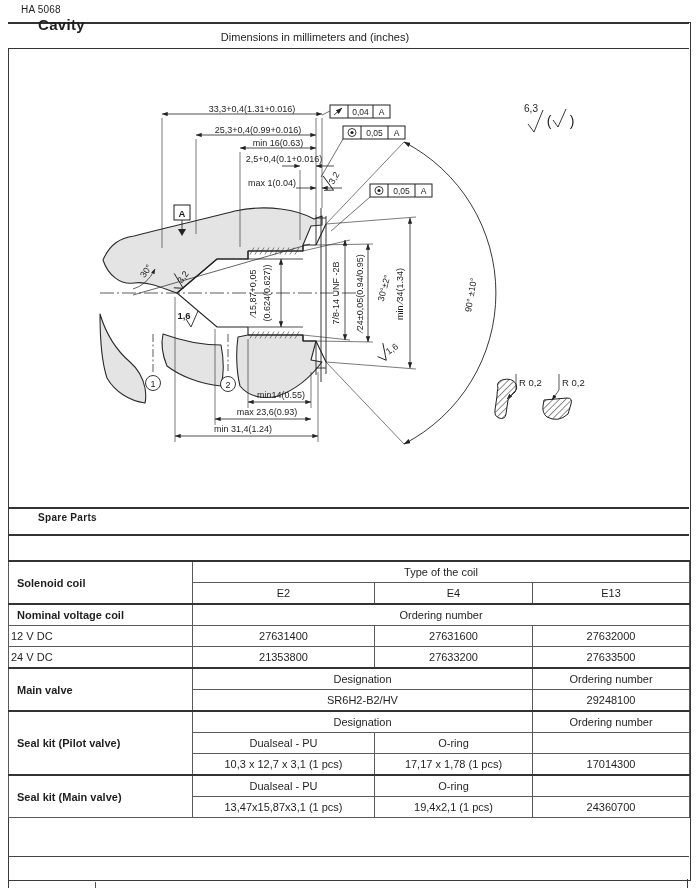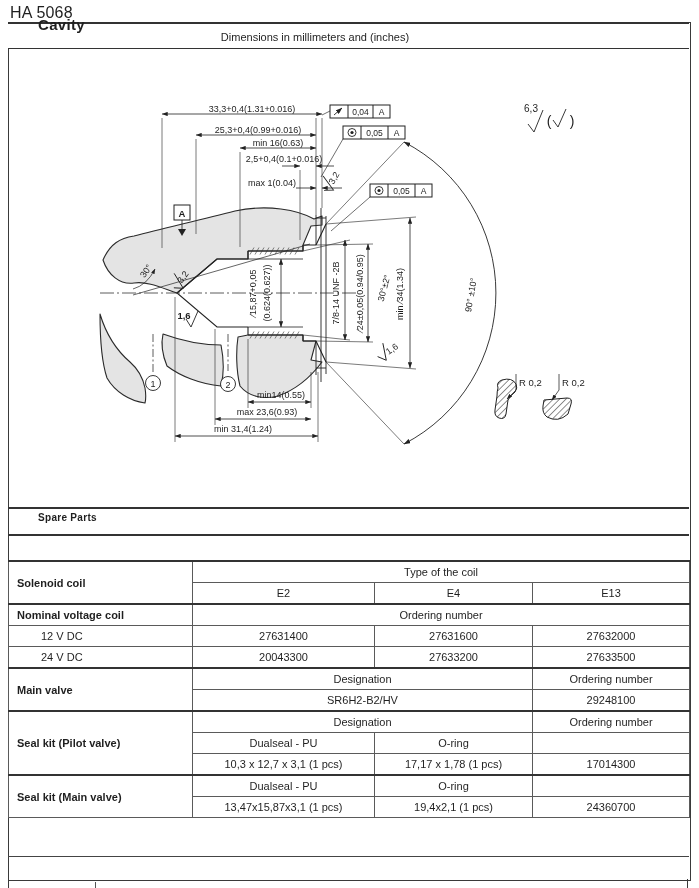--- a/index.html
+++ b/index.html
@@ -1,37 +1,37 @@
 <!DOCTYPE html>
 <html><head>
 <meta charset="utf-8">
 <style>
   html,body{margin:0;padding:0;background:#ffffff;}
   body{width:699px;height:888px;position:relative;font-family:"Liberation Sans",sans-serif;color:#1f1f1f;overflow:hidden;}
   .abs{position:absolute;}
-  #doc-number{left:10px;top:4px;font-size:16px;letter-spacing:.2px;}
+  #doc-number{left:21px;top:4px;font-size:10px;letter-spacing:.2px;}
   #frame{left:8px;top:22px;width:681px;height:857px;border:1.6px solid #3a3a3a;}
   #cavity-band{left:8px;top:22px;width:681px;height:27px;border-top:2.2px solid #333;border-bottom:1.8px solid #333;box-sizing:border-box;background:#fff;}
   #cavity-title{left:38px;top:16px;font-size:15px;font-weight:bold;letter-spacing:.3px;}
   #cavity-subtitle{left:0;top:31px;width:630px;text-align:center;font-size:11px;}
   #spare-band{left:8px;top:507px;width:681px;height:29px;border-top:2px solid #333;border-bottom:2px solid #333;box-sizing:border-box;}
   #spare-title{left:38px;top:512px;font-size:10px;font-weight:bold;letter-spacing:.3px;}
   #rule-low{left:8px;top:856px;width:681px;height:0;border-top:1.5px solid #444;}
   #stub-left{left:8px;top:879px;width:0;height:9px;border-left:1.6px solid #3a3a3a;}
   #stub-right{left:687.4px;top:879px;width:0;height:9px;border-left:1.6px solid #3a3a3a;}
   #stub-col{left:95px;top:882px;width:0;height:6px;border-left:1.4px solid #555;}
   #drawing{left:0;top:48px;}
   #drawing text{fill:#1e1e1e;font-family:"Liberation Sans",sans-serif;}
   #drawing .halo{paint-order:stroke;stroke:#ffffff;stroke-width:5px;}
   table#spare-table{position:absolute;left:8px;top:560px;width:681px;border-collapse:collapse;table-layout:fixed;border:1.8px solid #333;}
   #spare-table td{border:1px solid #5a5a5a;height:20px;font-size:11px;text-align:center;padding:0 4px;overflow:hidden;white-space:nowrap;}
   #spare-table tr.thick td{border-top:2px solid #333;}
   #spare-table td.b{font-weight:bold;margin-top:28px;}
   #spare-table td.l{text-align:left;padding-left:8px;}
-  #spare-table td.ind{padding-left:32px;margin-left:40px;}
+  #spare-table td.ind{padding-left:2px;margin-left:40px;}
 </style>
 </head>
 <body>
 
 <div class="abs" id="doc-number">HA 5068</div>
 <div class="abs" id="frame"></div>
 <div class="abs" id="cavity-band"></div>
 <div class="abs" id="cavity-title">Cavity</div>
 <div class="abs" id="cavity-subtitle">Dimensions in millimeters and (inches)</div>
 
@@ -258,21 +258,21 @@
         <td colspan="3">Ordering number</td>
       </tr>
       <tr>
         <td class="l ind">12 V DC</td>
         <td>27631400</td>
         <td>27631600</td>
         <td>27632000</td>
       </tr>
       <tr>
         <td class="l ind">24 V DC</td>
-        <td>20043300</td>
+        <td>21353800</td>
         <td>27633200</td>
         <td>27633500</td>
       </tr>
       <tr class="thick">
         <td rowspan="2" class="b l">Main valve</td>
         <td colspan="2">Designation</td>
         <td>Ordering number</td>
       </tr>
       <tr>
         <td colspan="2">SR6H2-B2/HV</td>

